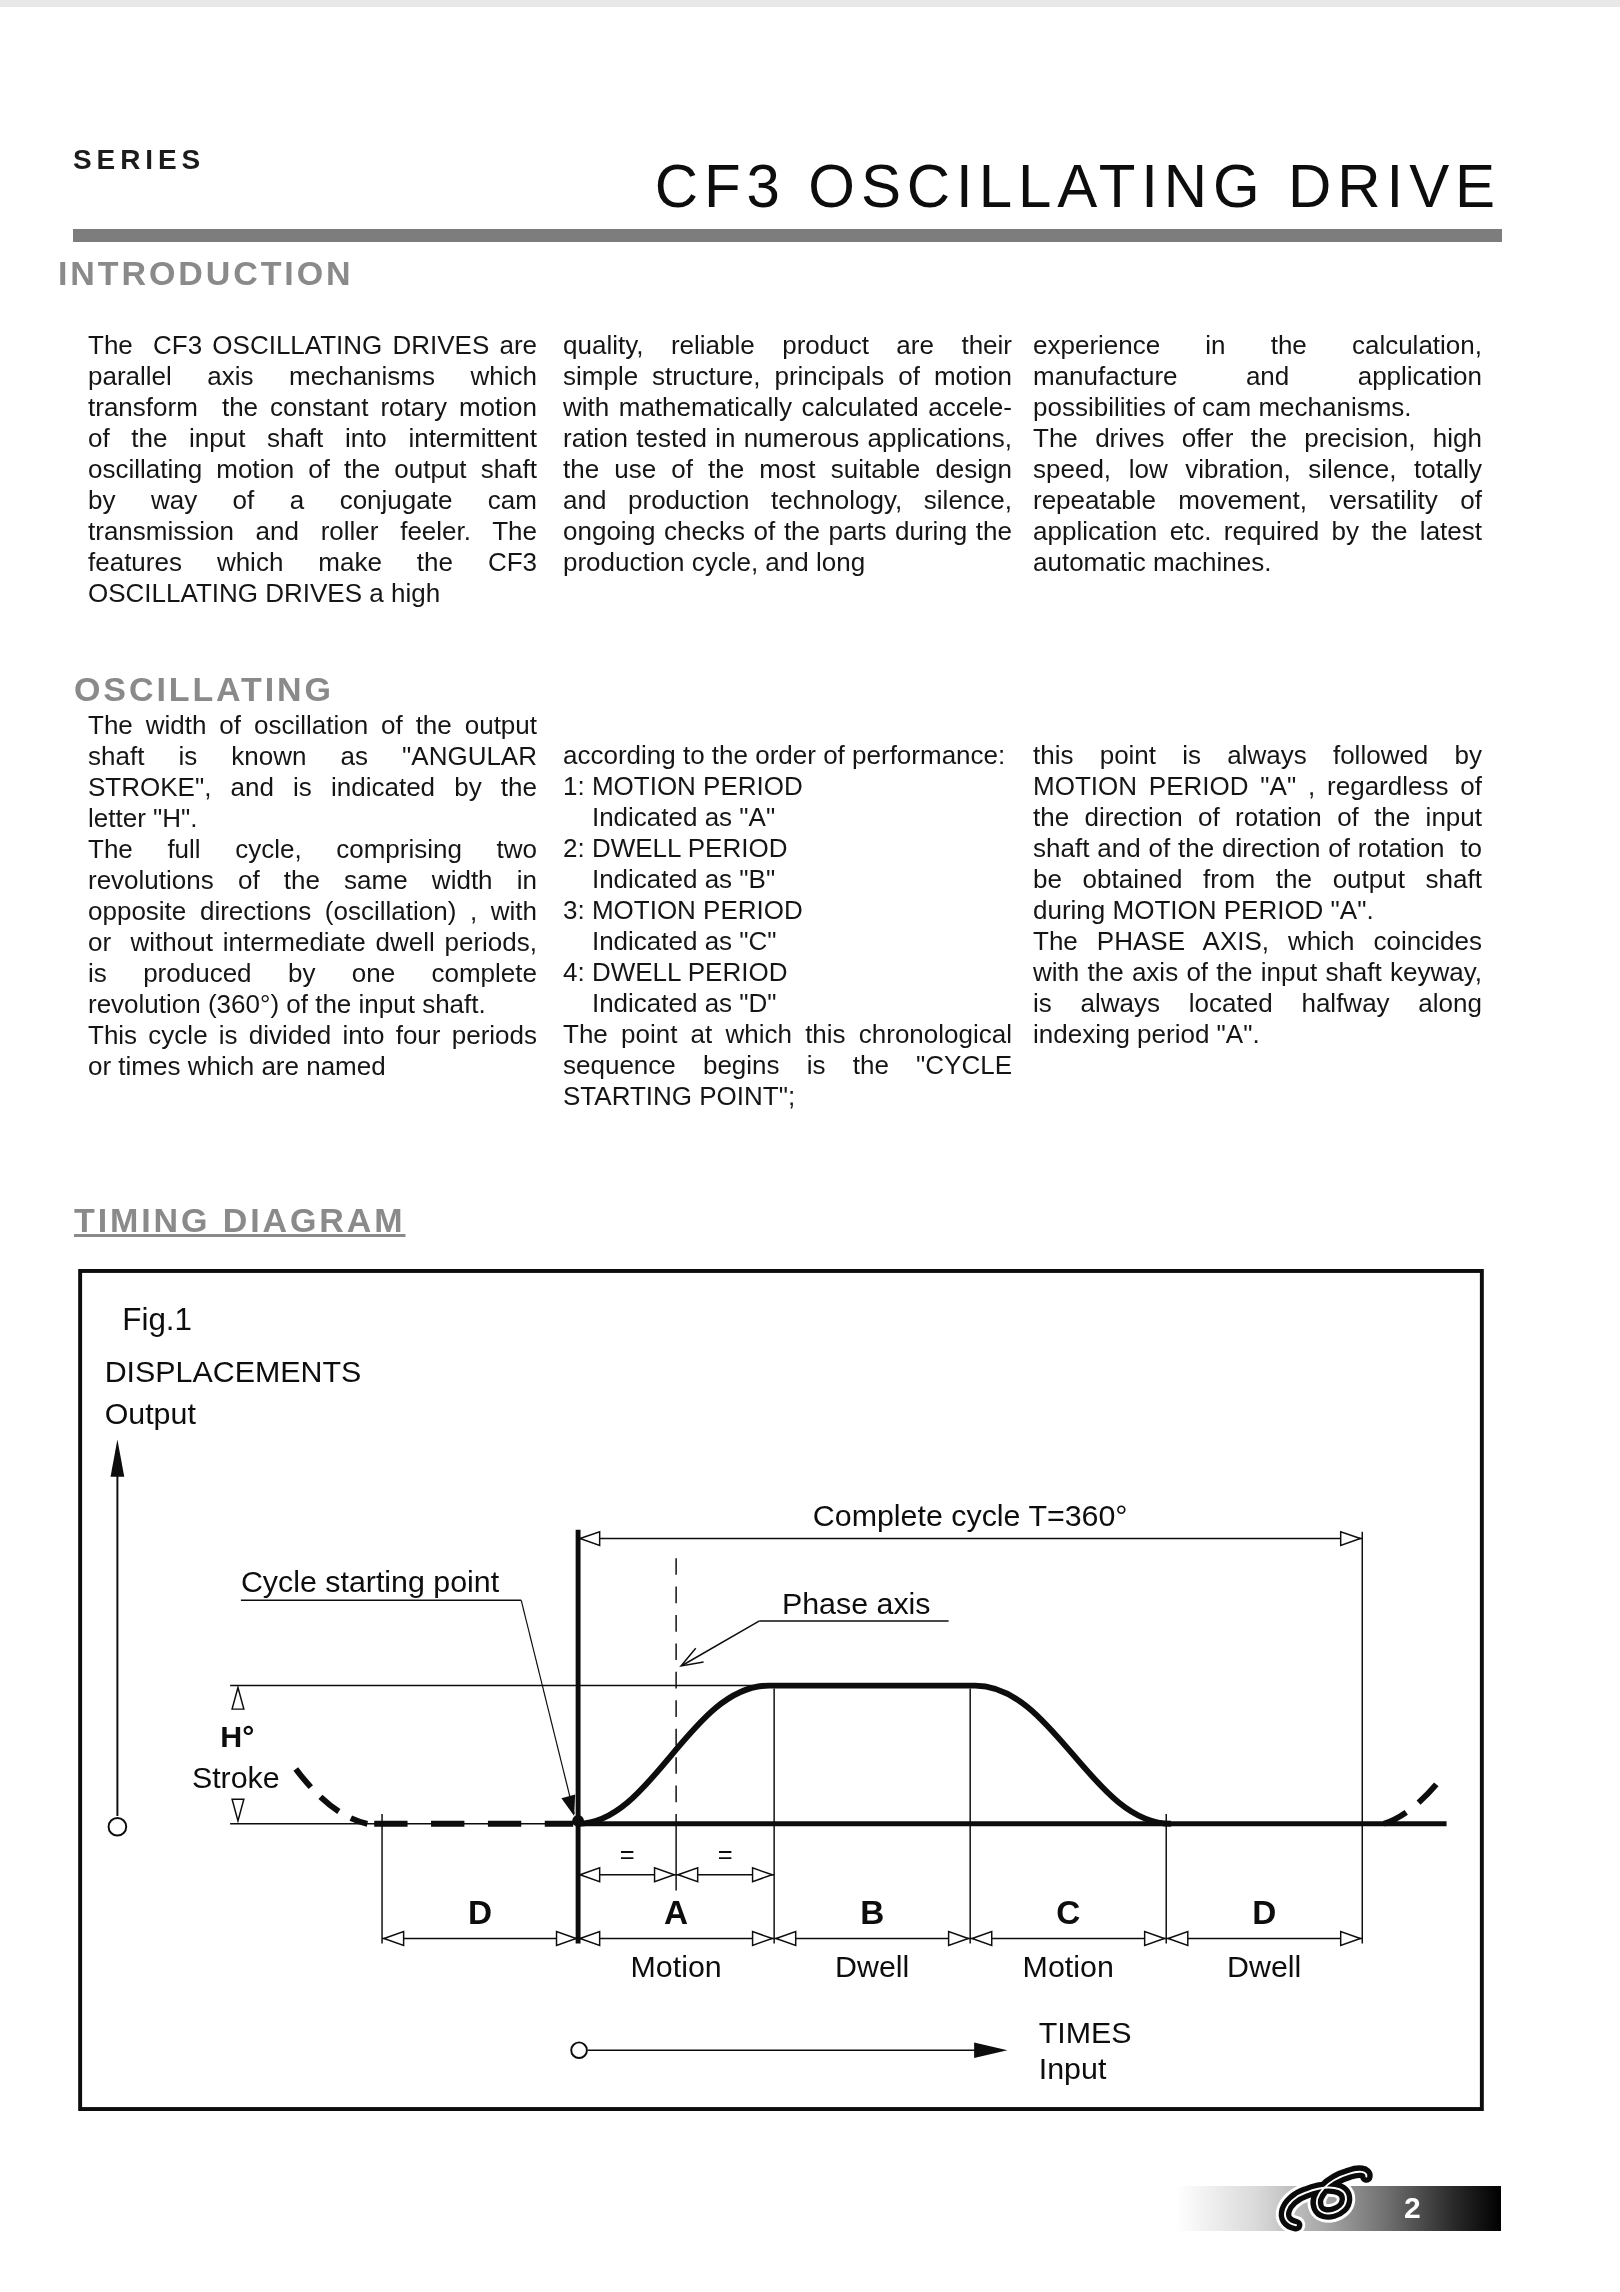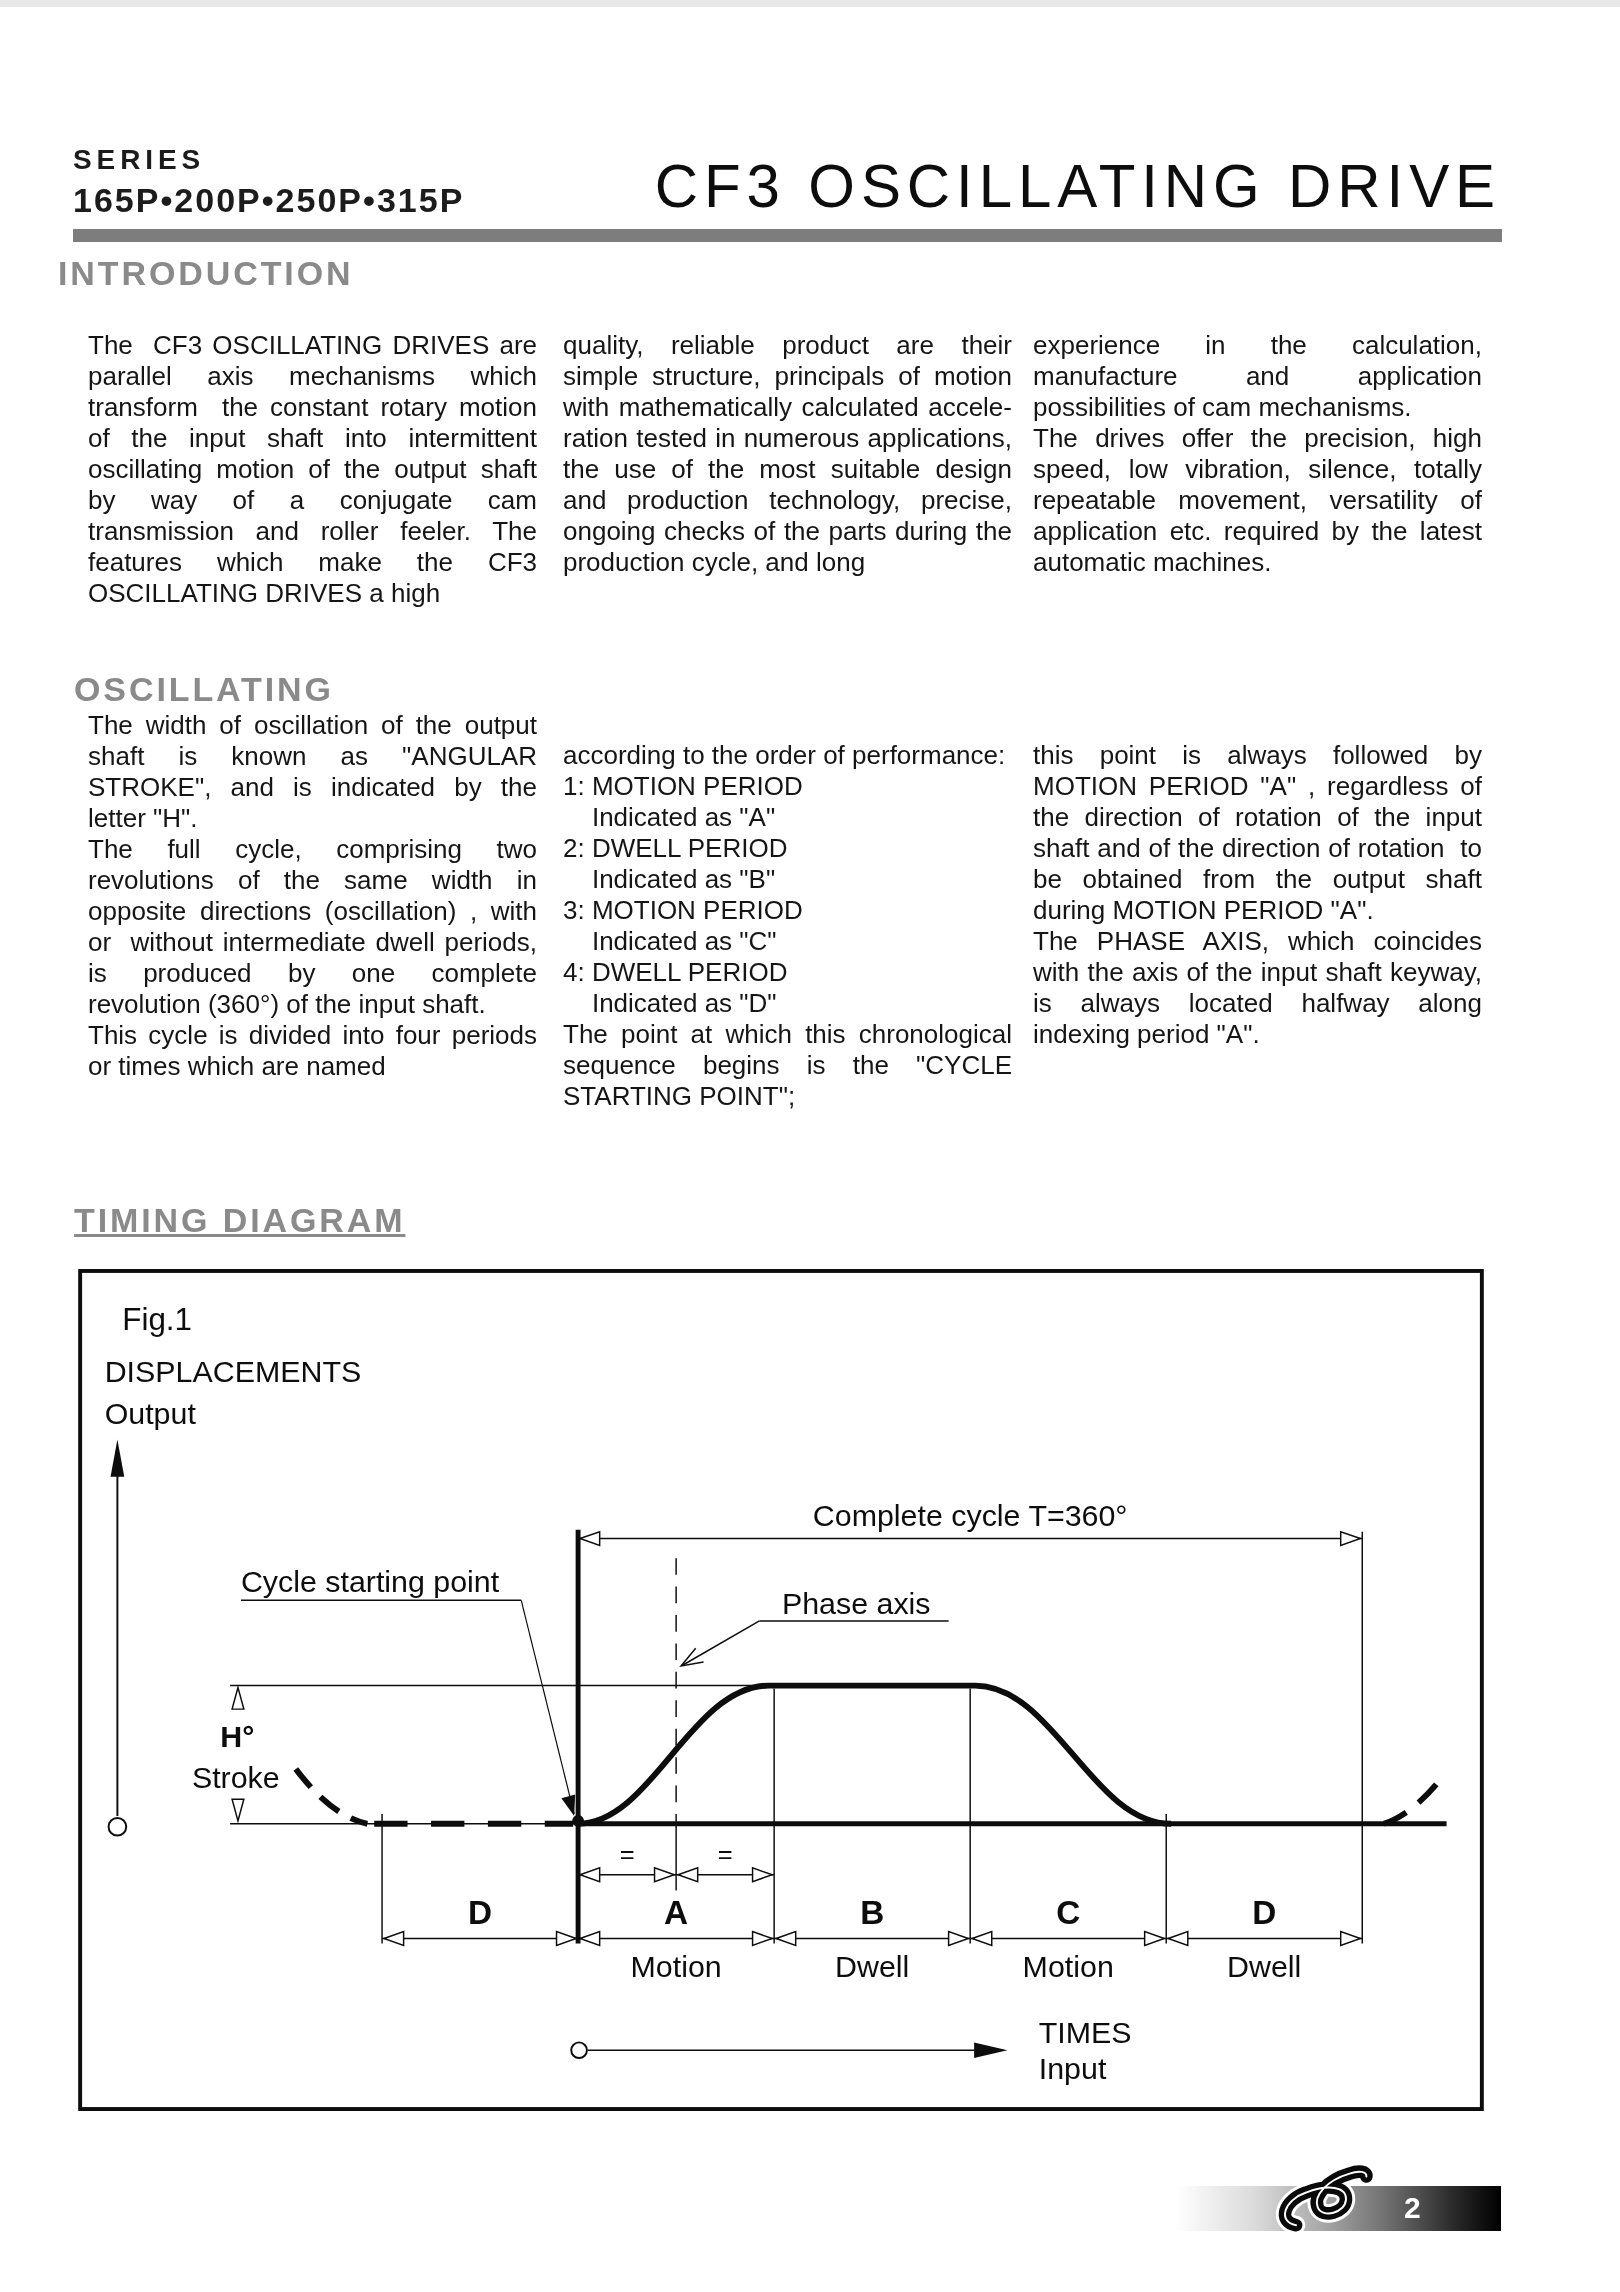--- a/index.html
+++ b/index.html
@@ -25,27 +25,26 @@
       background:linear-gradient(90deg,#ffffff 0%,#d9d9d9 25%,#a8a8a8 45%,#6f6f6f 65%,#2b2b2b 85%,#000 100%);}
   #page-number{left:1404px;top:2184px;font-size:30px;font-weight:700;color:#ffffff;}
   #footer-logo{left:1269px;top:2152px;}
 </style>
 </head>
 <body>
 
 <div id="page">
 
   <div class="abs" id="series-label">SERIES</div>
-  <div class="abs" id="series-models">165P•200P•250P•315P</div>
   <div class="abs" id="doc-title">CF3 OSCILLATING DRIVE</div>
   <div class="abs" id="header-bar"></div>
 
   <div class="abs section-heading" style="left:58px;top:247px;">INTRODUCTION</div>
   <div class="abs coltext c1" style="top:323px;">The  CF3 OSCILLATING DRIVES are parallel axis mechanisms which transform  the constant rotary motion of the input shaft into intermittent oscillating motion of the output shaft by way of a conjugate cam transmission and roller feeler. The features which make the CF3 OSCILLATING DRIVES a high</div>
-  <div class="abs coltext c2" style="top:323px;">quality, reliable product are their simple structure, principals of motion with mathematically calculated accele-ration tested in numerous applications, the use of the most suitable design and production technology, precise, ongoing checks of the parts during the production cycle, and long</div>
+  <div class="abs coltext c2" style="top:323px;">quality, reliable product are their simple structure, principals of motion with mathematically calculated accele-ration tested in numerous applications, the use of the most suitable design and production technology, silence, ongoing checks of the parts during the production cycle, and long</div>
   <div class="abs coltext c3" style="top:323px;">experience in the calculation, manufacture and application possibilities of cam mechanisms.
 The drives offer the precision, high speed, low vibration, silence, totally repeatable movement, versatility of application etc. required by the latest automatic machines.</div>
 
   <div class="abs section-heading" style="left:74px;top:663px;">OSCILLATING</div>
   <div class="abs coltext c1" style="top:703px;">The width of oscillation of the output shaft is known as "ANGULAR STROKE", and is indicated by the letter "H".
 The full cycle, comprising two revolutions of the same width in opposite directions (oscillation) , with or  without intermediate dwell periods, is produced by one complete revolution (360°) of the input shaft.
 This cycle is divided into four periods or times which are named</div>
   <div class="abs coltext c2" style="top:733px;">according to the order of performance:
 1: MOTION PERIOD
     Indicated as "A"

